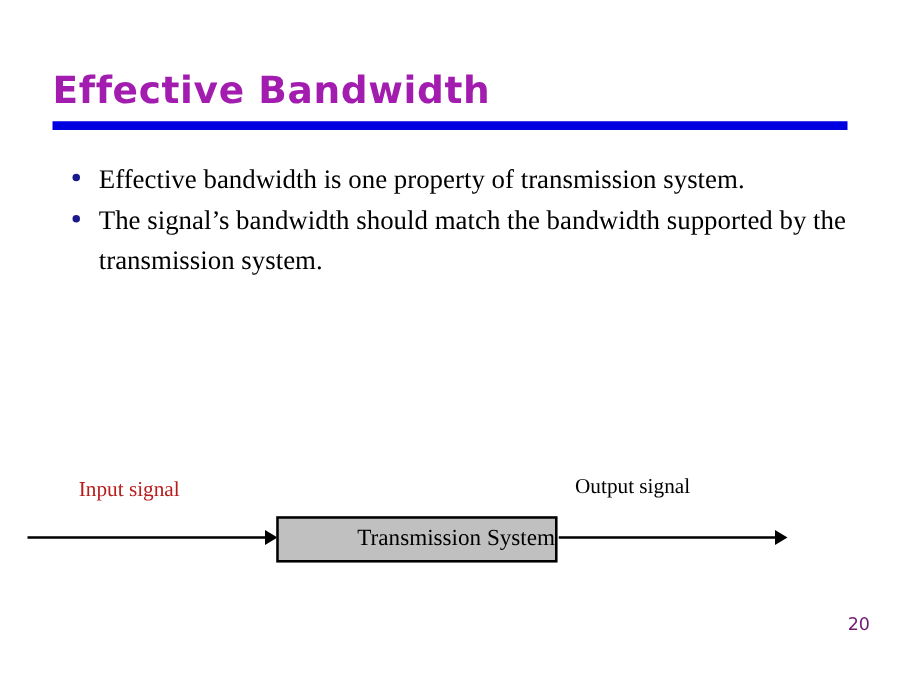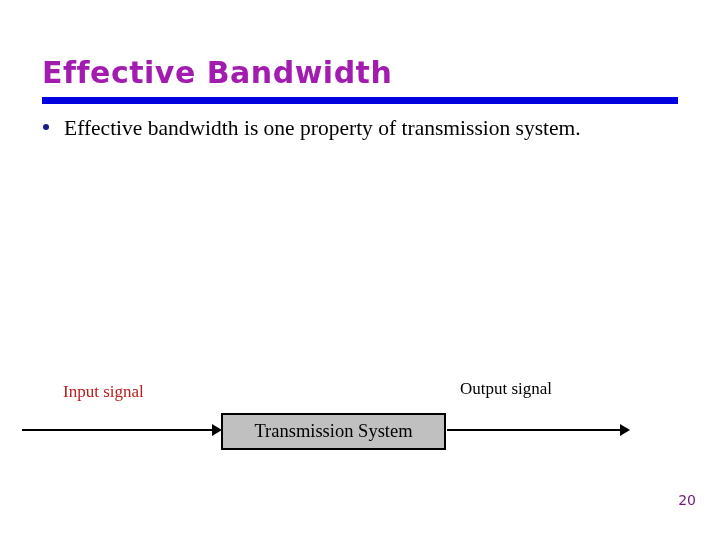--- a/index.html
+++ b/index.html
@@ -45,21 +45,21 @@
     height: 7px;
     background: #0000e0;
   }
 
   
   .body-list {
     position: absolute;
     left: 42px;
     top: 112px;
     width: 648px;
-    margin: 0;
+    margin: 15px;
     padding: 0;
     list-style: none;
   }
 
   .bullet-item {
     position: relative;
     padding-left: 22px;
     margin: 0 0 0 0;
     font-size: 21.5px;
     line-height: 32.5px;
@@ -131,21 +131,21 @@
     position: absolute;
     left: 221px;
     top: 48px;
     width: 225px;
     height: 37px;
     background: #c0c0c0;
     border: 2px solid #000000;
     box-sizing: border-box;
     display: flex;
     align-items: center;
-    justify-content: center;
+    justify-content: flex-end;
     font-size: 18.5px;
     color: #000000;
     white-space: nowrap;
   }
 
   
   .page-number {
     position: absolute;
     right: 24px;
     bottom: 32px;
@@ -161,20 +161,24 @@
 
   <div class="slide-title">Effective Bandwidth</div>
 
   <div class="title-rule"></div>
 
   <ul class="body-list">
     <li class="bullet-item">
       <span class="bullet-marker"></span>
       <span>Effective bandwidth is one property of transmission system.</span>
     </li>
+    <li class="bullet-item">
+      <span class="bullet-marker"></span>
+      <span>The signal’s bandwidth should match the bandwidth supported by the transmission system.</span>
+    </li>
   </ul>
 
   <div class="diagram">
 
     <div class="label-input">Input signal</div>
 
     <div class="label-output">Output signal</div>
 
     <div class="arrow-line arrow-in"></div>
     <div class="arrow-head head-in"></div>

